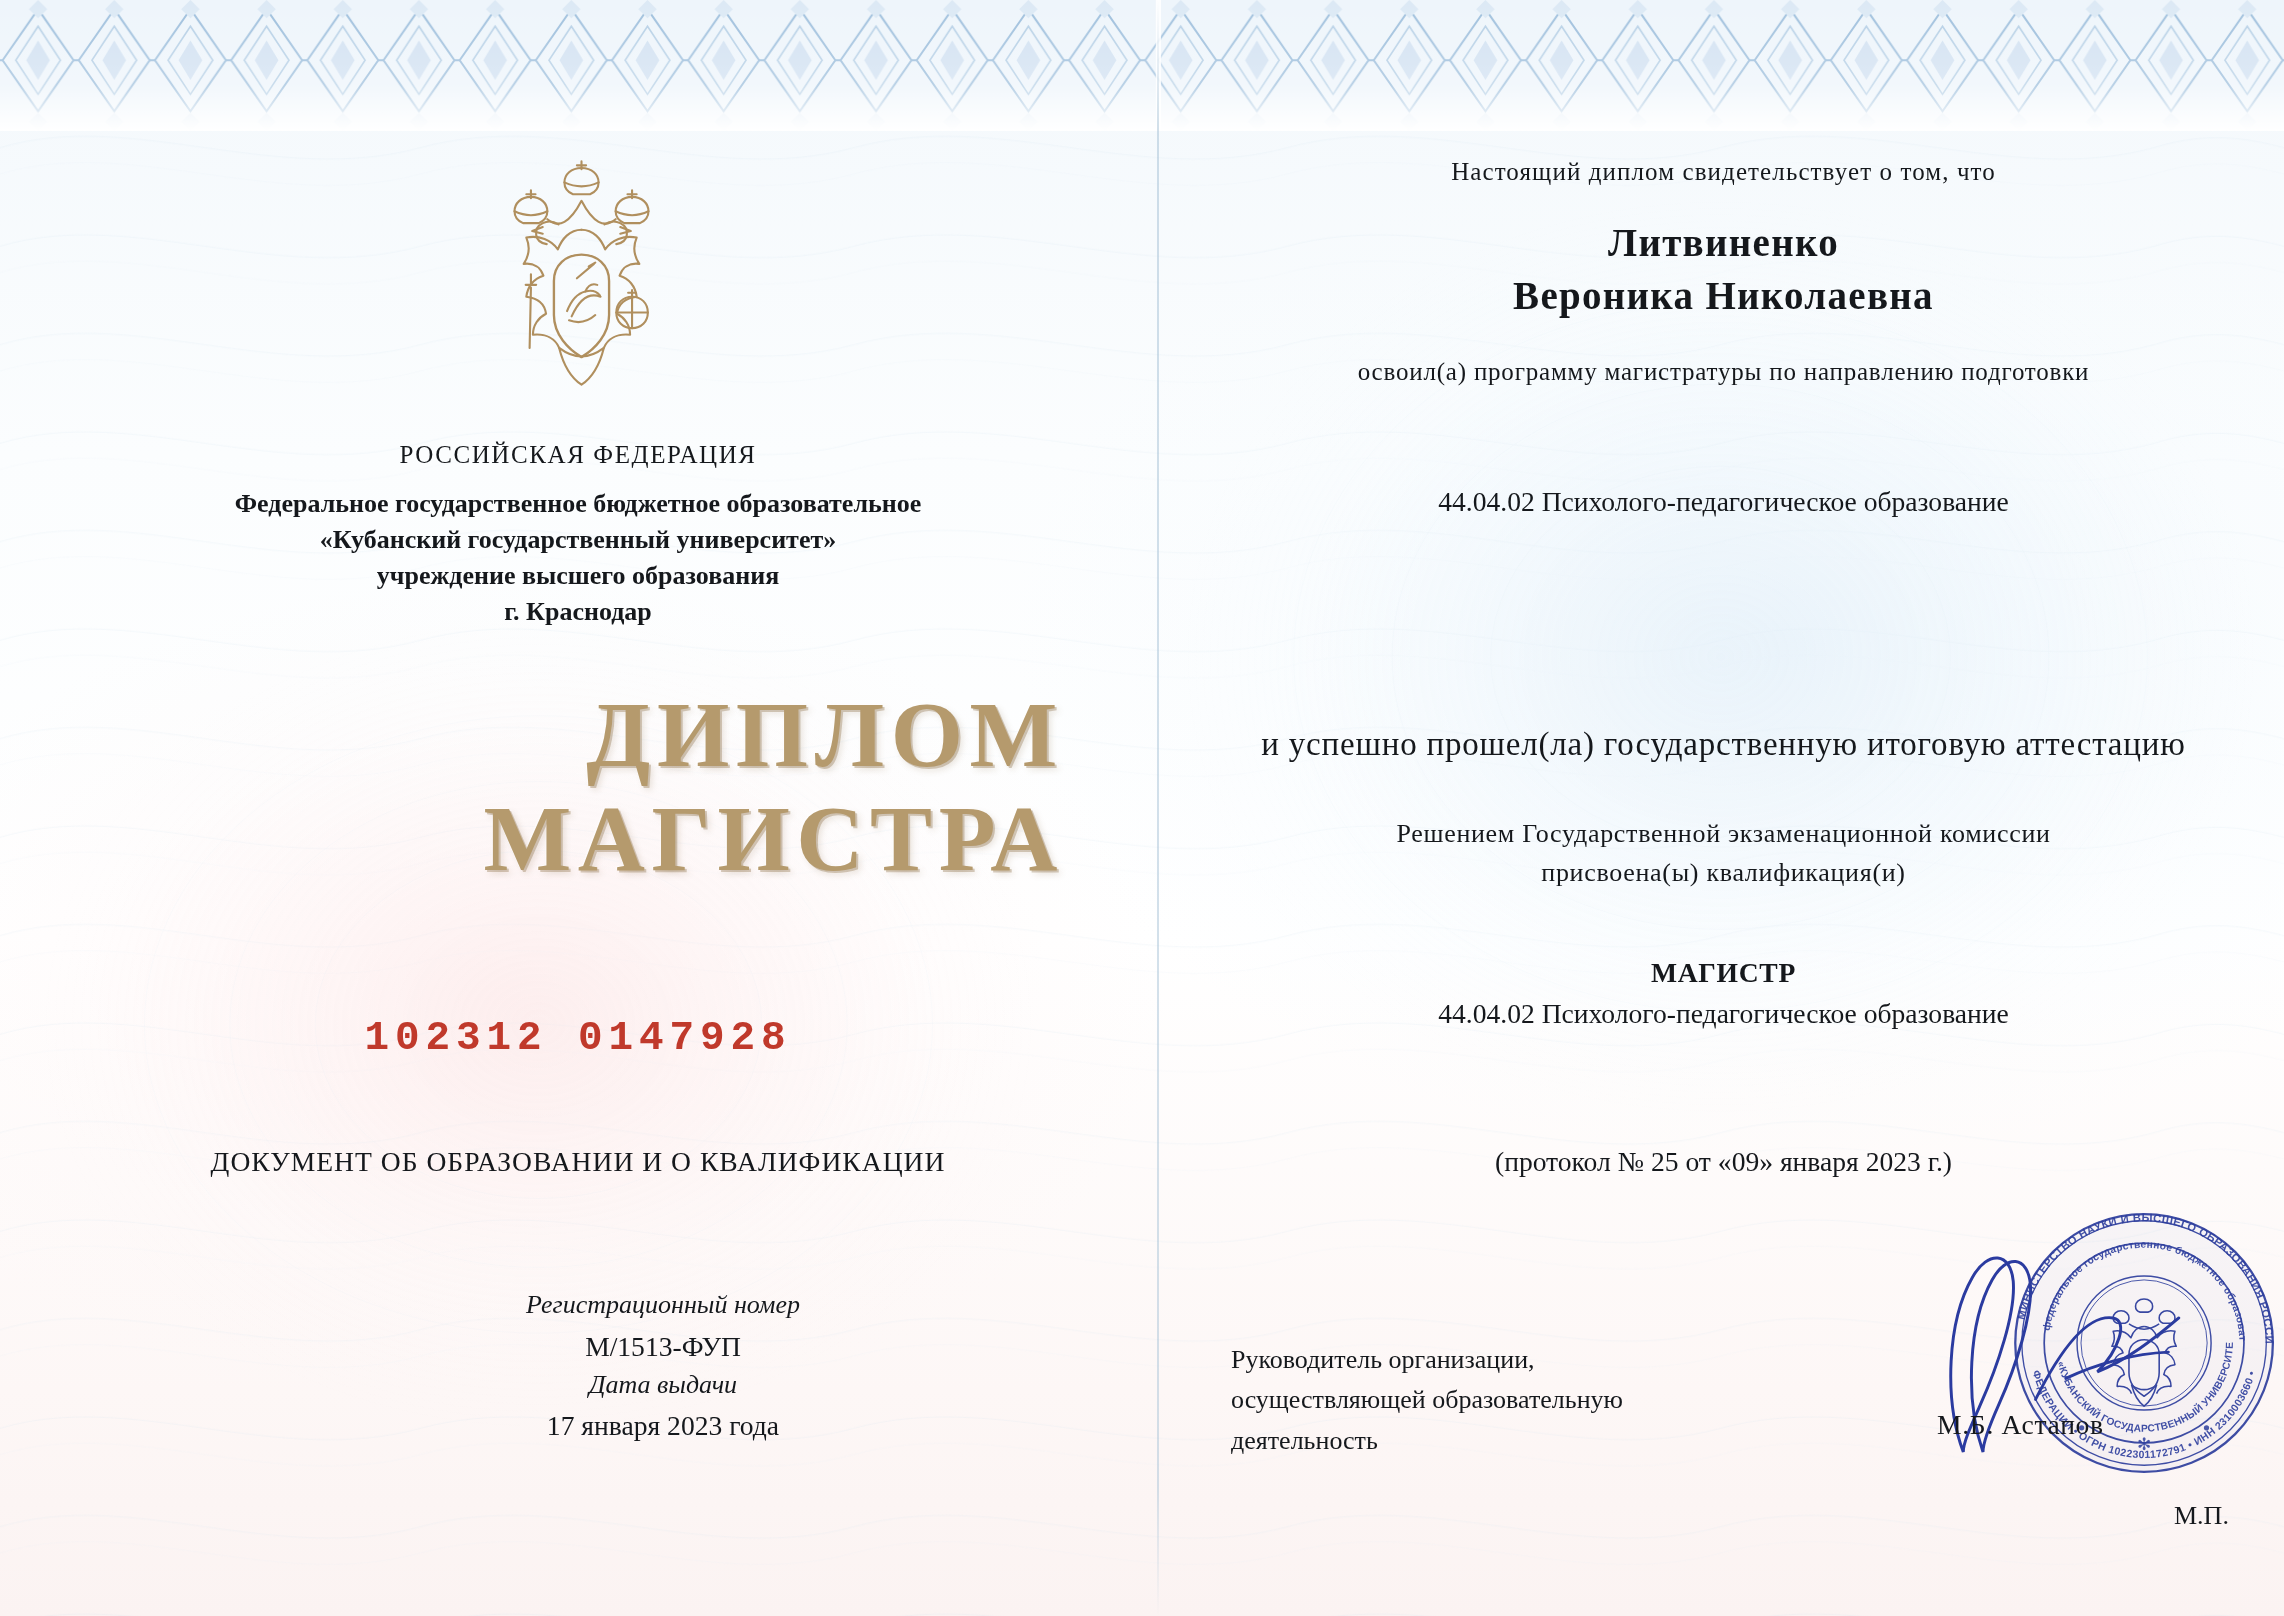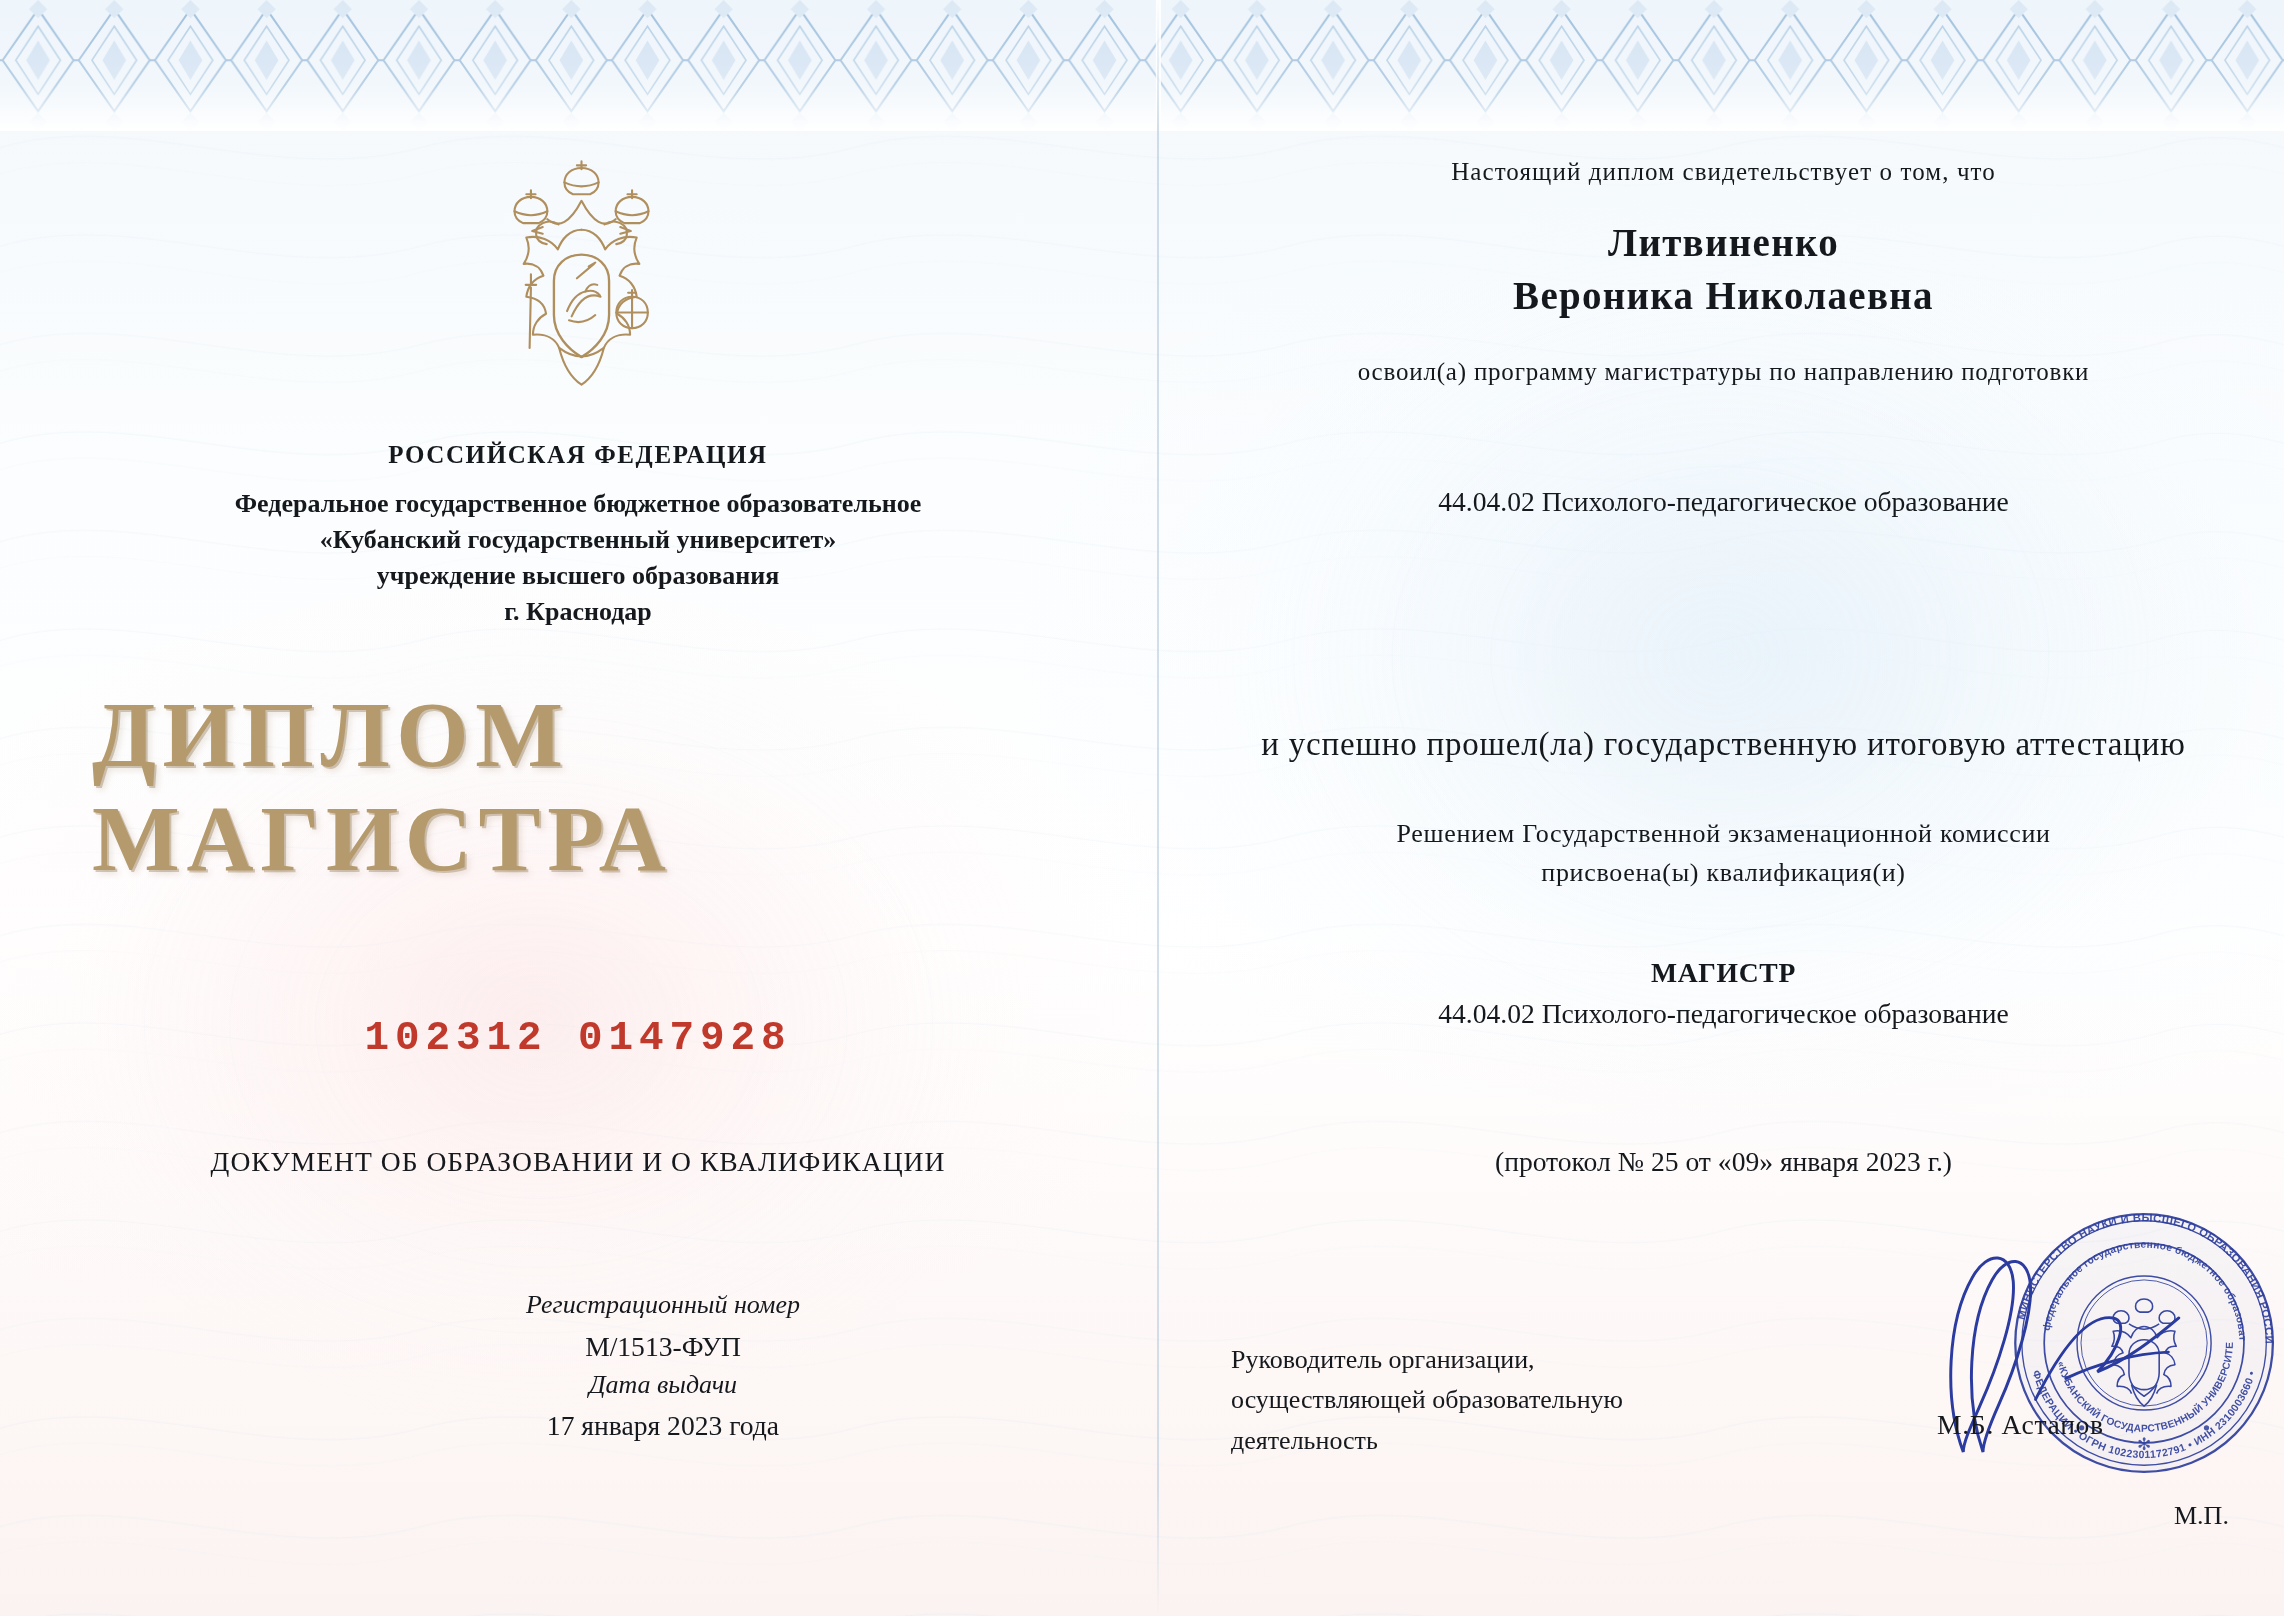--- a/index.html
+++ b/index.html
@@ -75,37 +75,37 @@
   .left-head {
     position: absolute;
     left: 92px;
     top: 441px;
     width: 972px;
     text-align: center;
   }
   .country {
     font-size: 25px;
     letter-spacing: 1.6px;
-    font-weight: 700;
+    font-weight: 400;
     color: #15181c;
     margin-bottom: 17px;
   }
   .org {
     font-size: 26px;
     line-height: 1.38;
     font-weight: 700;
     color: #15181c;
   }
 
   .diploma-title {
     position: absolute;
     left: 92px;
     top: 683px;
     width: 972px;
-    text-align: left;
+    text-align: right;
     font-family: "Liberation Serif", serif;
     font-weight: 700;
     font-size: 93px;
     line-height: 1.12;
     letter-spacing: 6.6px;
     color: #b59a6d;
     text-shadow:
        2px 2px 0 rgba(140,112,72,0.35),
        3.9px 3.9px 6.6px rgba(140,112,72,0.18),
       -1.3px -1.3px 0 rgba(255,255,255,0.6);

